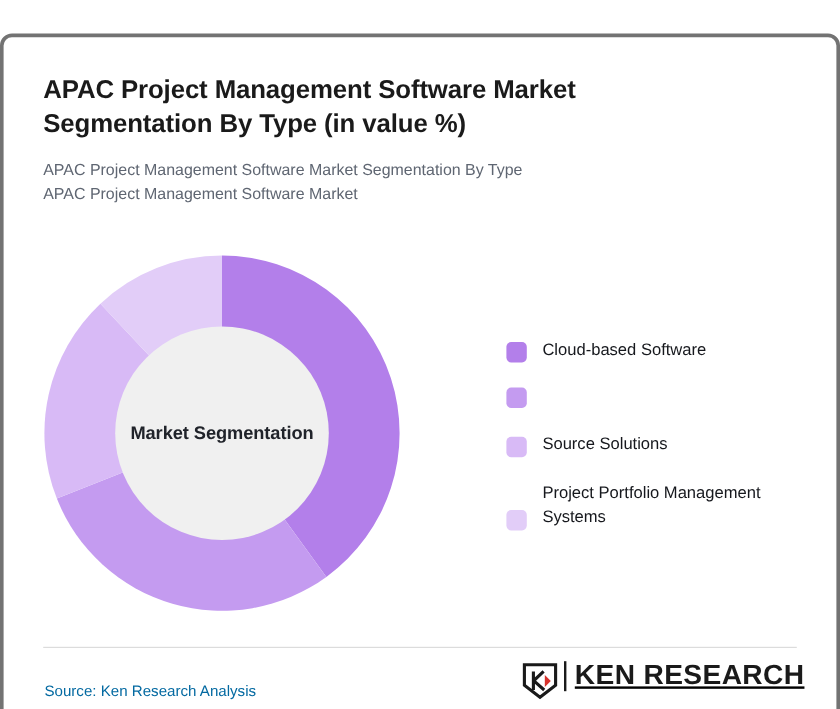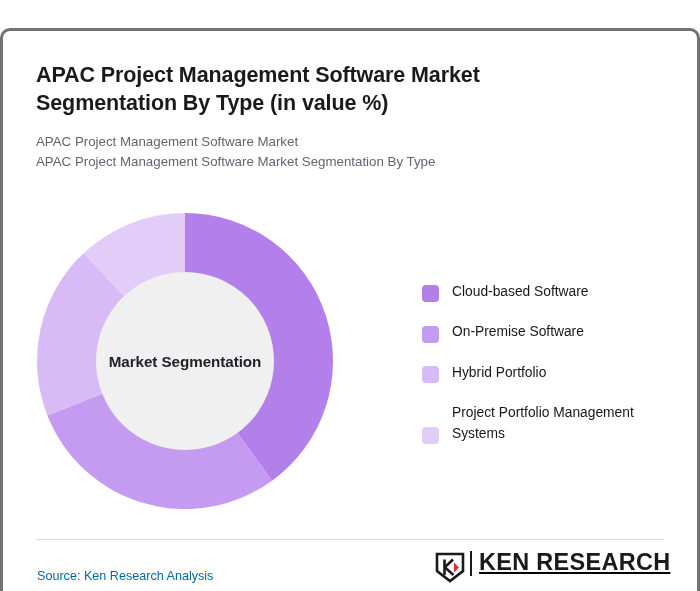--- a/index.html
+++ b/index.html
@@ -163,22 +163,22 @@
   }
 </style>
 </head>
 <body>
 
 <div class="card">
 
   <div class="header">
     <h1 class="chart-title">APAC Project Management Software Market Segmentation By Type (in value %)</h1>
     <div class="subtitle-block">
+      <p class="subtitle">APAC Project Management Software Market Segmentation By Type</p>
       <p class="subtitle">APAC Project Management Software Market</p>
-      <p class="subtitle">APAC Project Management Software Market Segmentation By Type</p>
     </div>
   </div>
 
   <div class="chart-area">
 
     <div class="donut-wrap">
       <svg class="donut-svg" viewBox="0 0 300 300">
         <g id="donut-slices">
             <path d="M 150 150 L 150 2 A 148 148 0 0 1 236.99221733928601 269.7345151674922 Z" fill="#b37fea"></path>
             <path d="M 150 150 L 236.99221733928601 269.7345151674922 A 148 148 0 0 1 12.393080088538824 204.48243379733242 Z" fill="#c49bf0"></path>
@@ -192,25 +192,24 @@
       </div>
     </div>
 
     <div class="legend">
       <div class="legend-item">
         <span class="legend-swatch" style="background: rgb(179, 127, 234);"></span>
         <span class="legend-label">Cloud-based Software</span>
       </div>
       <div class="legend-item">
         <span class="legend-swatch" style="background: rgb(196, 155, 240);"></span>
-        <span class="legend-label">On-Premise Software</span>
       </div>
       <div class="legend-item">
         <span class="legend-swatch" style="background: rgb(216, 186, 246);"></span>
-        <span class="legend-label">Hybrid Portfolio</span>
+        <span class="legend-label">Source Solutions</span>
       </div>
       <div class="legend-item">
         <span class="legend-swatch" style="background: rgb(226, 205, 248);"></span>
         <span class="legend-label">Project Portfolio Management Systems</span>
       </div>
     </div>
 
   </div>
 
   <div class="divider"></div>

